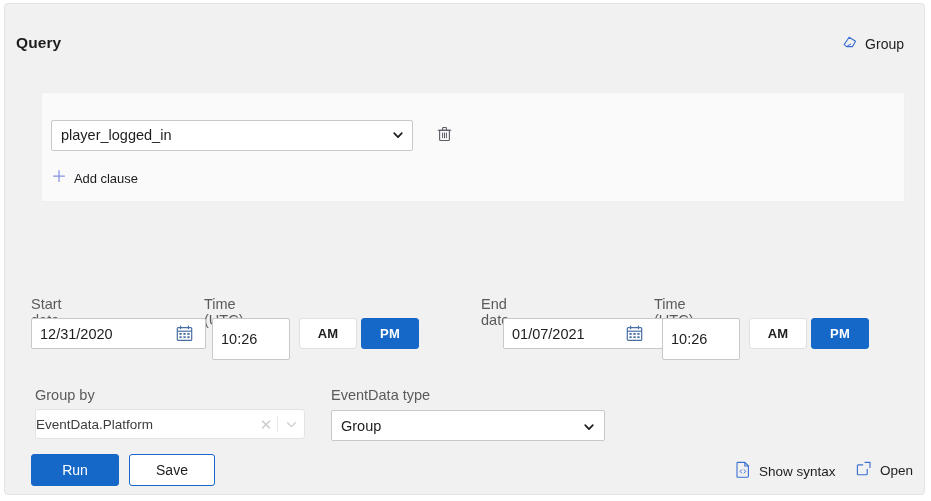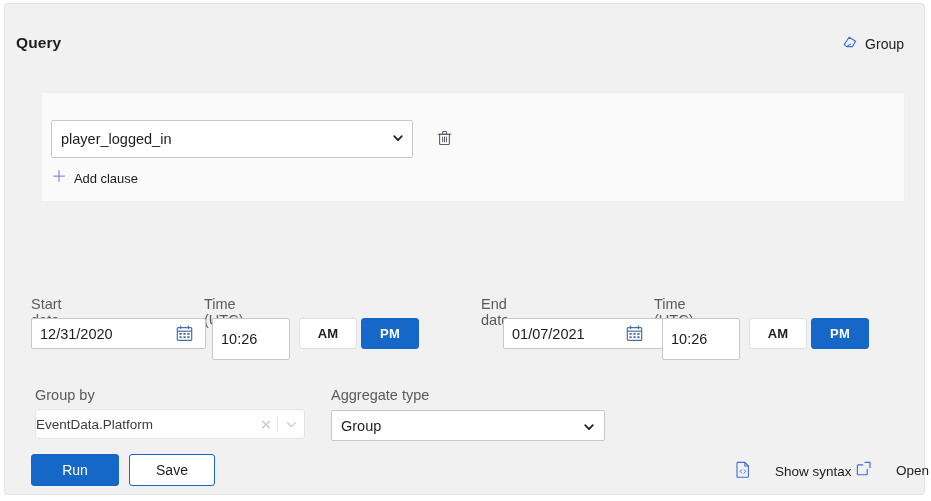--- a/index.html
+++ b/index.html
@@ -73,21 +73,21 @@
   }
   .clause-row {
     position: absolute;
     left: 9px;
     top: 27px;
     display: flex;
     align-items: center;
   }
   .event-select {
     width: 362px;
-    height: 38px;
+    height: 31px;
     box-sizing: border-box;
     background: #ffffff;
     border: 1px solid #c8c8c8;
     border-radius: 2px;
     padding: 0 28px 0 9px;
     font-family: "Liberation Sans", sans-serif;
     font-size: 14.5px;
     color: #1d1d1d;
     appearance: none;
     -webkit-appearance: none;
@@ -303,21 +303,21 @@
     border-radius: 3px;
     color: #1d1d1d;
     font-family: "Liberation Sans", sans-serif;
     font-size: 14px;
     cursor: pointer;
   }
   .footer-action {
     position: absolute;
     display: flex;
     align-items: center;
-    gap: 24px;
+    gap: 8px;
     cursor: pointer;
     user-select: none;
     text-align: right;
   }
   .footer-action .fa-label {
     font-size: 13.5px;
     color: #1d1d1d;
   }
   #show-syntax-action { left: 730px; top: 457px; }
   #open-action { left: 851px; top: 457px; }
@@ -430,21 +430,21 @@
     <span class="groupby-value">EventData.Platform</span>
     <span class="gb-clear">✕</span>
     <span class="gb-sep"></span>
     <span class="gb-chev">
       <svg width="13" height="13" viewBox="0 0 13 13">
         <path d="M2.6 4.8 L6.5 8.6 L10.4 4.8" fill="none" stroke="#cccccc" stroke-width="1.3" stroke-linecap="round" stroke-linejoin="round"></path>
       </svg>
     </span>
   </div>
 
-  <div class="field-label" style="left:326px; top:383px;">Aggregate type</div>
+  <div class="field-label" style="left:326px; top:383px;">EventData type</div>
   <select class="agg-select"><option value="Group">Group</option></select>
   <span class="agg-chevron">
     <svg width="12" height="12" viewBox="0 0 12 12">
       <path d="M2.2 4.2 L6 8.2 L9.8 4.2" fill="none" stroke="#1d1d1d" stroke-width="1.7" stroke-linecap="round" stroke-linejoin="round"></path>
     </svg>
   </span>
 
   <button class="run-btn">Run</button>
   <button class="save-btn">Save</button>
 

